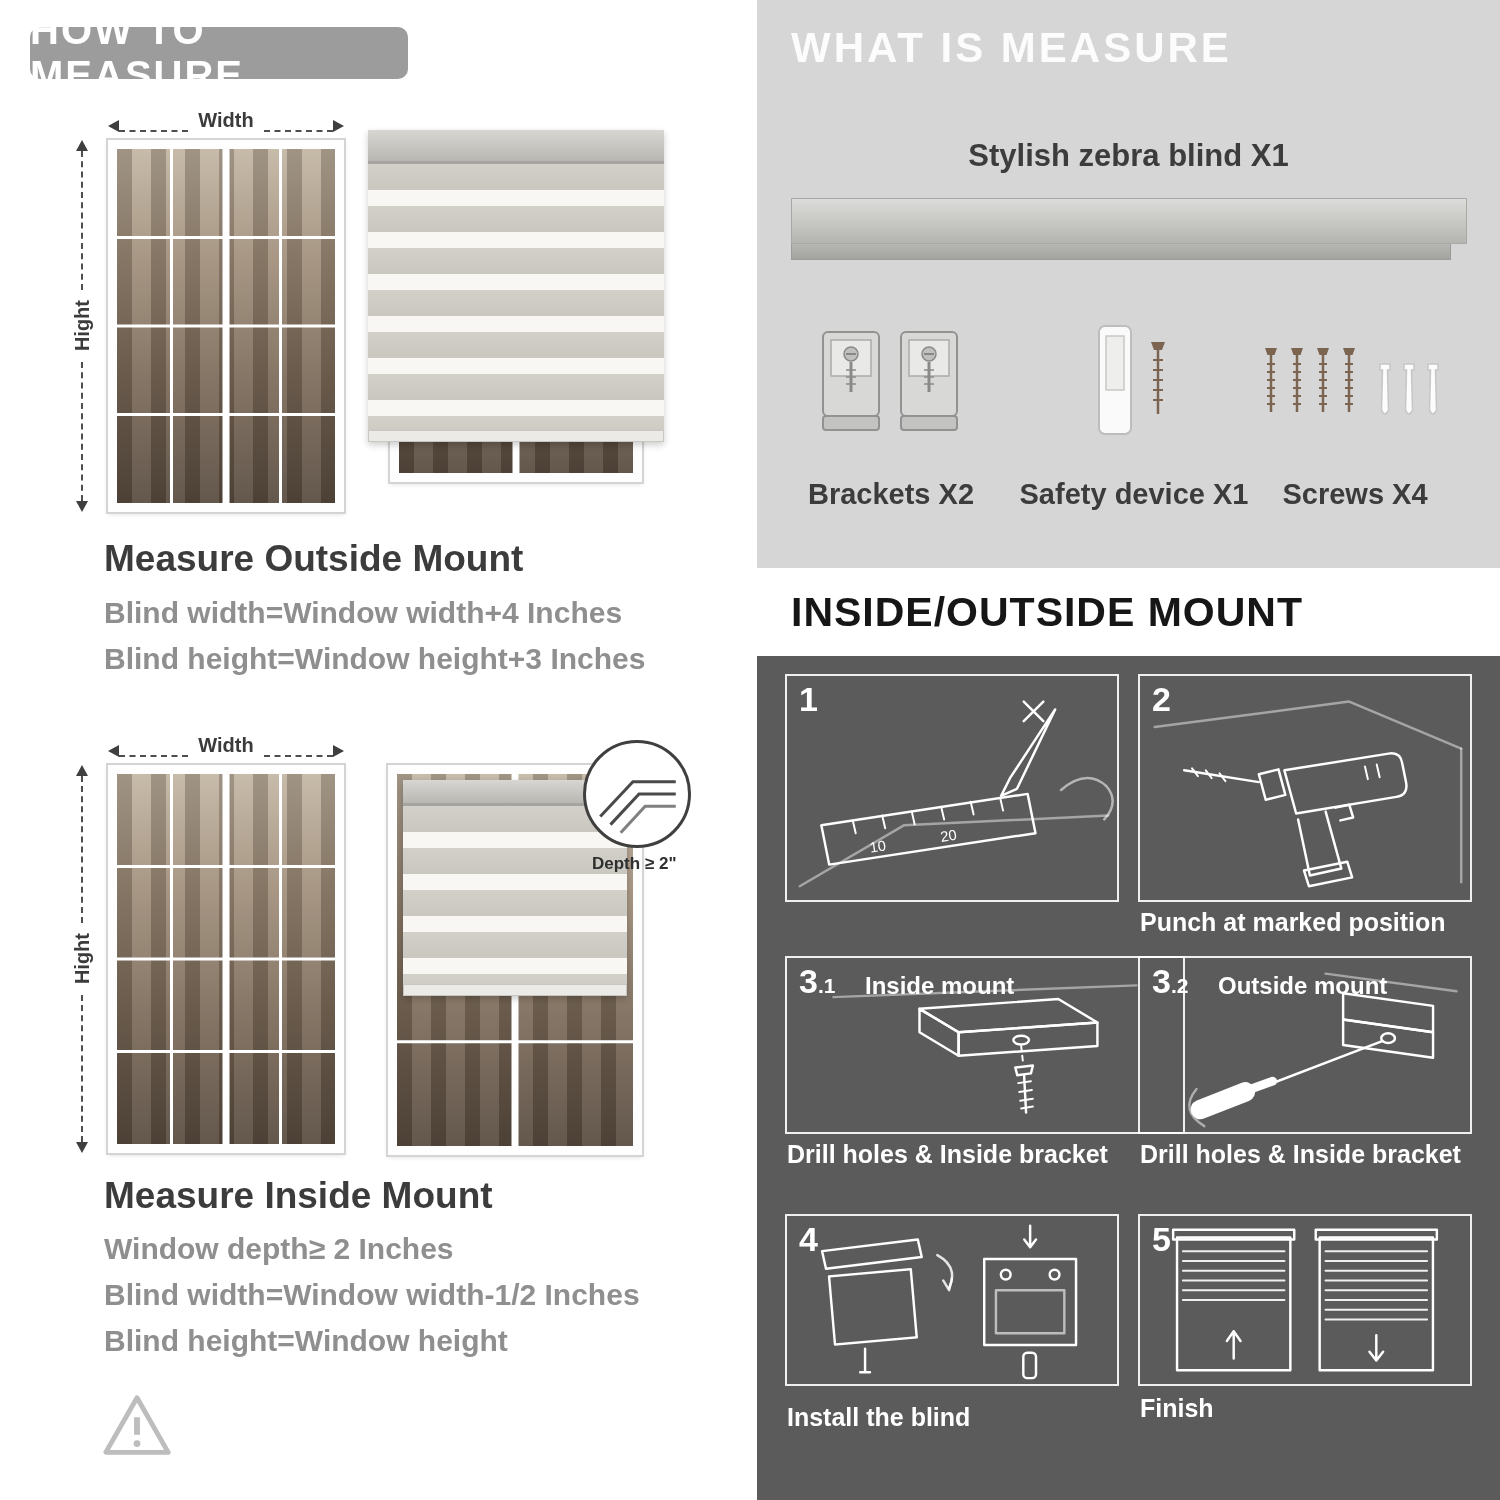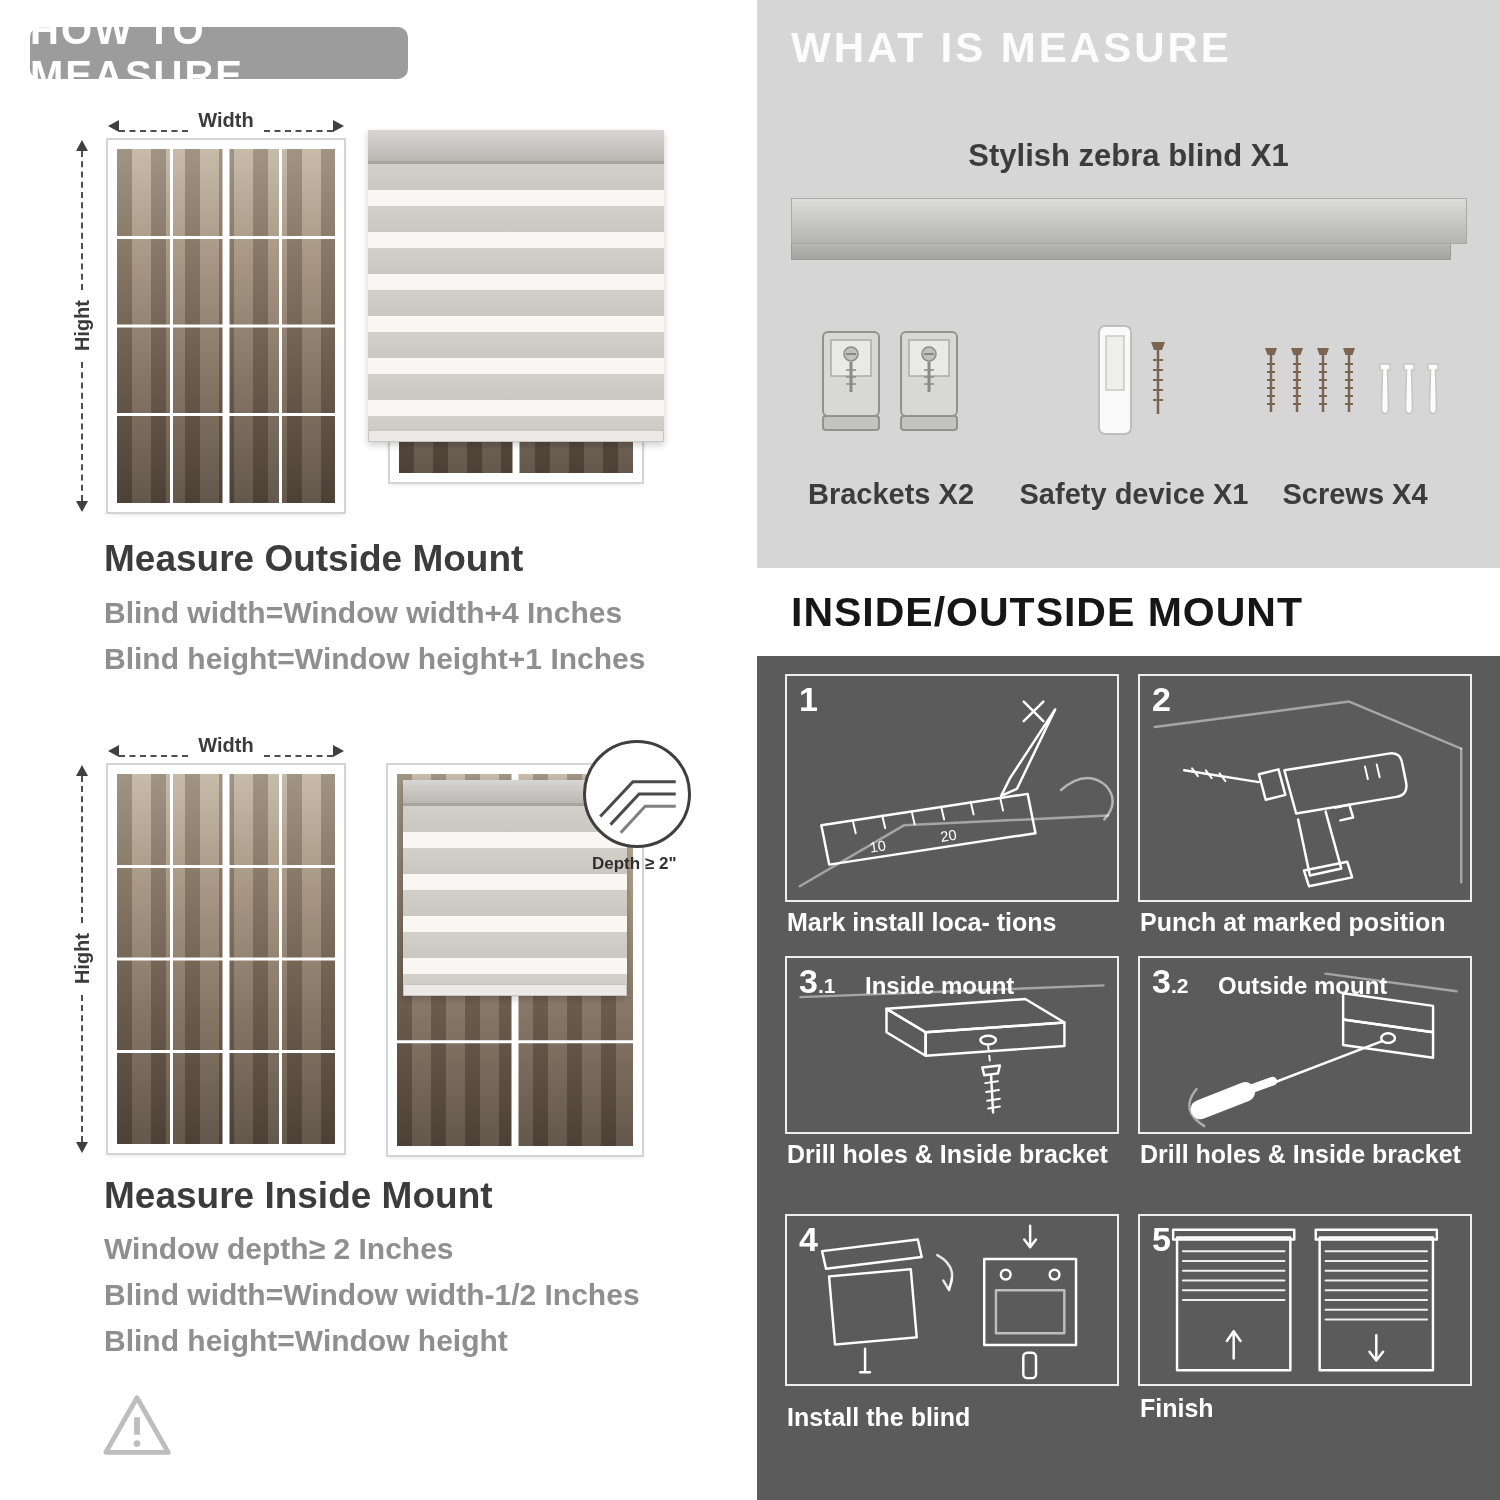--- a/index.html
+++ b/index.html
@@ -116,21 +116,21 @@
       </div>
       <div class="blindbox" style="left:368px;top:130px;width:296px;">
         <div class="headrail" style="height:34px;"></div>
         <div class="zebra" style="height:266px;"></div>
         <div class="bottomrail"></div>
       </div>
     </div>
 
     <h2 class="h2" style="left:104px;top:538px;">Measure Outside Mount</h2>
     <p class="sub" style="left:104px;top:596px;">Blind width=Window width+4 Inches</p>
-    <p class="sub" style="left:104px;top:642px;">Blind height=Window height+1 Inches</p>
+    <p class="sub" style="left:104px;top:642px;">Blind height=Window height+3 Inches</p>
 
     <div>
       <div class="harrow" style="left:108px;top:733px;width:236px;">
         <i class="ah l"></i>
           <span class="aline"></span>
         <span class="alabel">Width</span>
         <span class="aline"></span>
           <i class="ah r"></i>
       </div>
       <div class="varrow" style="left:70px;top:765px;height:388px;">
@@ -264,42 +264,41 @@
           <path d="M34,152 L244,120 L252,160 L42,192 Z"></path>
           <path d="M66,147 l3,13 M96,142 l3,13 M126,138 l3,13 M156,133 l3,13 M186,128 l3,13 M216,124 l3,13" stroke-width="2"></path>
           <path d="M272,34 L226,104 l-9,18 l16,-7 Z"></path>
           <path d="M240,26 l20,20 M260,26 l-20,20"></path>
           <path d="M278,116 q26,-22 46,-4 q14,16 -2,34" opacity=".55"></path>
         </g>
         <text x="84" y="180" fill="#fff" font-size="15" transform="rotate(-9 84 180)">10</text>
         <text x="156" y="169" fill="#fff" font-size="15" transform="rotate(-9 156 169)">20</text>
       </svg>
     </div>
-    <div class="caption" style="left:30px;top:252px;width:334px;">Mark install loca- tions</div>
 
     <div class="panel" style="left:381px;top:18px;width:334px;height:228px;">
       <span class="num"><span>2</span><span class="numsub"></span></span>
       <svg class="art" viewBox="0 0 334 228" preserveAspectRatio="xMidYMid meet">
         <g stroke="#fff" fill="none" stroke-width="2.5" stroke-linecap="round" stroke-linejoin="round">
           <polyline points="14,52 212,26 326,74" opacity=".45"></polyline>
           <line x1="326" y1="74" x2="326" y2="210" opacity=".45"></line>
           <line x1="44" y1="96" x2="120" y2="108"></line>
           <path d="M52,94 l6,8 M66,96 l6,8 M80,99 l6,8" stroke-width="2"></path>
           <path d="M120,100 l20,-5 7,26 -20,5 Z"></path>
           <path d="M146,96 L252,79 q12,-2 14,10 l4,20 q2,12 -10,14 L158,140 Z"></path>
           <path d="M228,92 l3,13 M240,90 l3,13" stroke-width="2"></path>
           <path d="M188,138 l16,58 -32,7 -12,-57"></path>
           <path d="M198,134 l14,-3 4,13 -13,3"></path>
           <path d="M166,198 l44,-9 5,16 -44,9 Z"></path>
         </g>
       </svg>
     </div>
     <div class="caption" style="left:383px;top:252px;width:334px;">Punch at  marked position</div>
 
-    <div class="panel" style="left:28px;top:300px;width:334px;height:178px;">
+    <div class="panel" style="left:28px;top:300px;width:400px;height:178px;">
       <span class="num"><span>3</span><span class="numsub">.1</span></span>
       <span class="ptitle">Inside mount</span>
       <svg class="art" viewBox="0 0 334 178" preserveAspectRatio="xMidYMid meet">
         <g stroke="#fff" fill="none" stroke-width="2.5" stroke-linecap="round" stroke-linejoin="round">
           <polyline points="12,40 322,28" opacity=".45"></polyline>
           <path d="M100,52 L242,42 L282,66 L140,76 Z"></path>
           <path d="M140,76 L282,66 L282,90 L140,100 Z"></path>
           <path d="M100,52 L140,76 L140,100 L100,76 Z"></path>
           <ellipse cx="204" cy="84" rx="8" ry="4.5"></ellipse>
           <line x1="204" y1="90" x2="206" y2="108" stroke-dasharray="5 5" stroke-width="2"></line>

